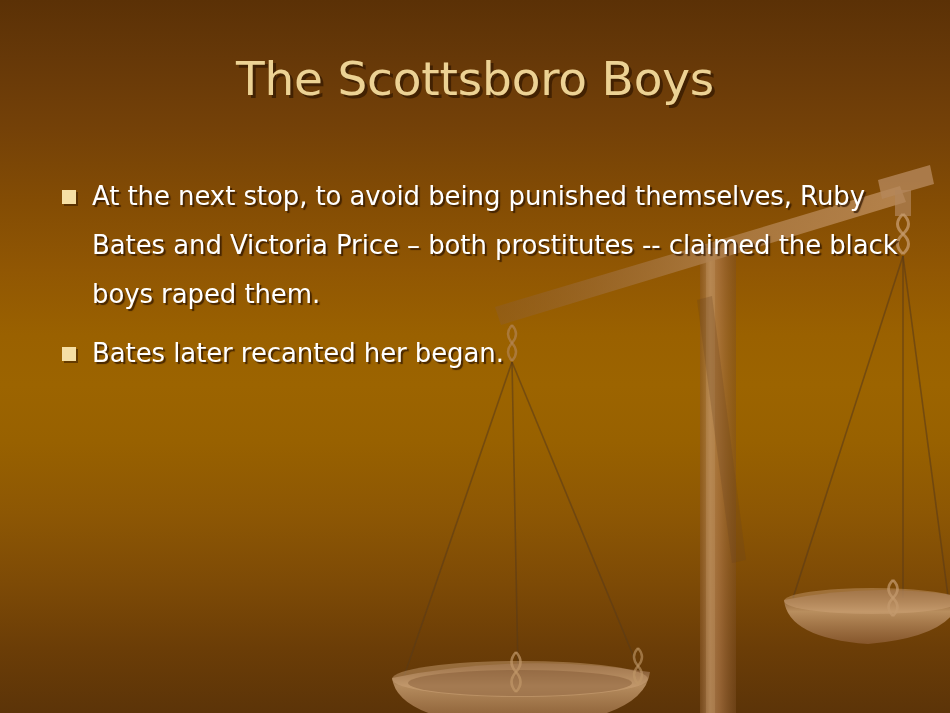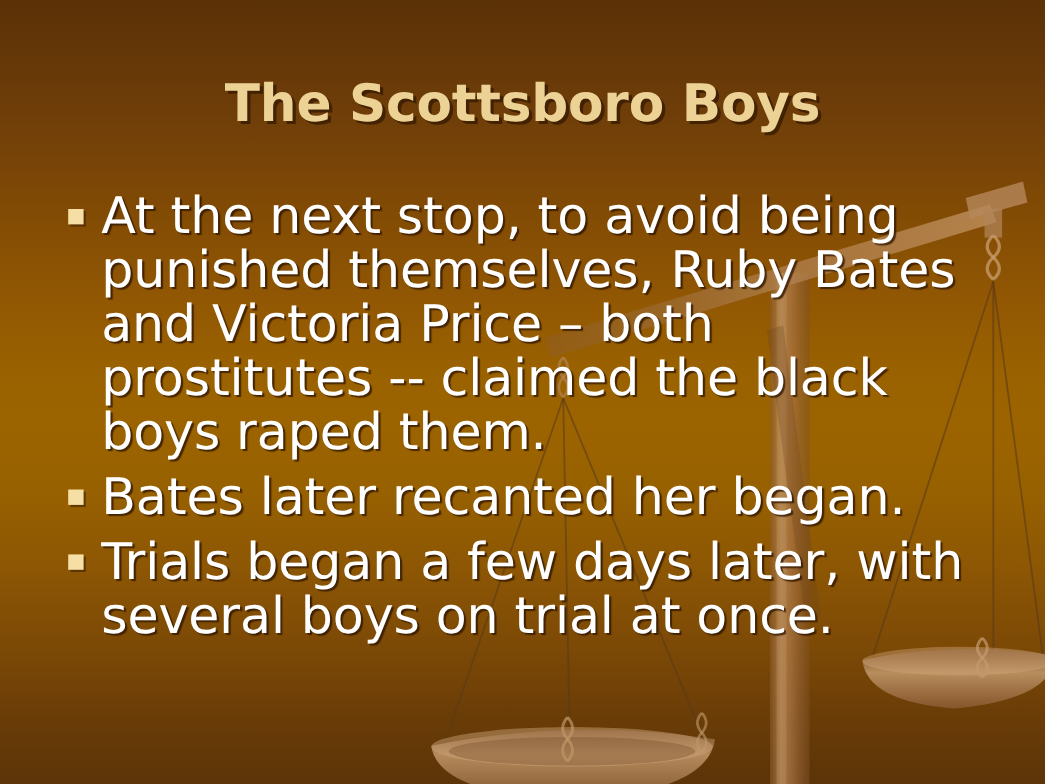--- a/index.html
+++ b/index.html
@@ -36,25 +36,25 @@
     position: absolute;
     left: 0; top: 0;
     width: 950px; height: 713px;
     pointer-events: none;
   }
 
   
   .title {
     position: absolute;
     left: 0;
-    top: 67px;
+    top: 51px;
     width: 950px;
     text-align: center;
     font-size: 47px;
-    font-weight: bold;
+    font-weight: normal;
     letter-spacing: -0.2px;
     color: #ecd294;
     text-shadow: 3px 3px 0 rgba(50, 24, 0, 0.72);
     white-space: nowrap;
   }
 
   
   .body {
     position: absolute;
     left: 56px;
@@ -74,21 +74,21 @@
     left: 6px;
     top: 18px;
     width: 14px;
     height: 14px;
     background: #f6dfa4;
     box-shadow: 2px 2px 0 rgba(56, 28, 0, 0.55);
   }
 
   .bullet-text {
     display: block;
-    font-size: 46px;
+    font-size: 26px;
     line-height: 49px;
     color: #ffffff;
     text-shadow: 2px 2px 1px rgba(48, 22, 0, 0.78);
     letter-spacing: -0.1px;
     white-space: pre-wrap;
   }
 </style>
 </head>
 <body>
 
@@ -182,19 +182,15 @@
       <span class="bullet-mark"></span>
       <span class="bullet-text">At the next stop, to avoid being punished themselves, Ruby Bates and Victoria Price – both prostitutes -- claimed the black boys raped them.</span>
     </div>
 
     <div class="bullet-row">
       <span class="bullet-mark"></span>
       <span class="bullet-text">Bates later recanted her began.</span>
     </div>
 
 
-    <div class="bullet-row">
-      <span class="bullet-mark"></span>
-      <span class="bullet-text">Trials began a few days later, with several boys on trial at once.</span>
-    </div>
 
   </div>
 </div>
 
 </body></html>

